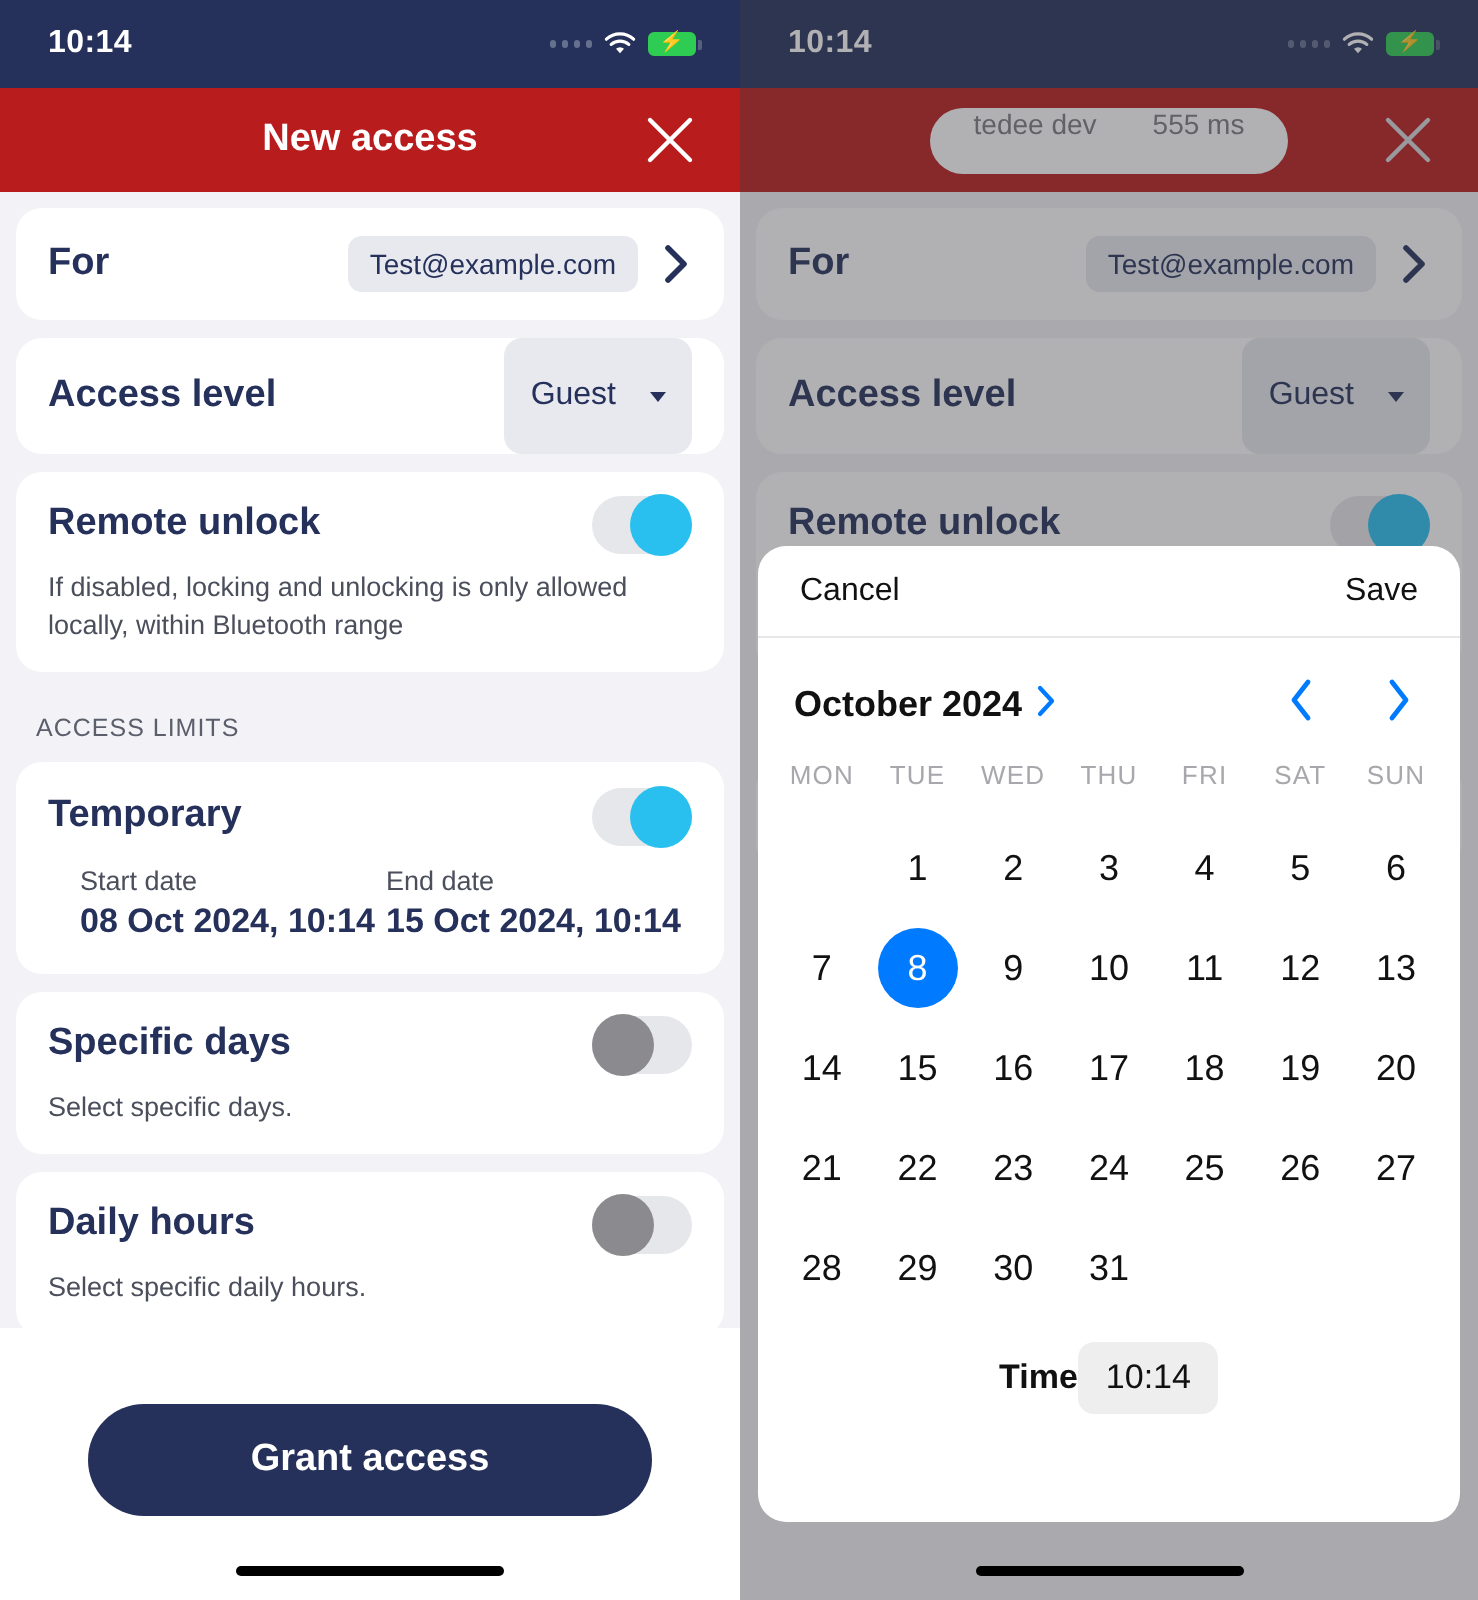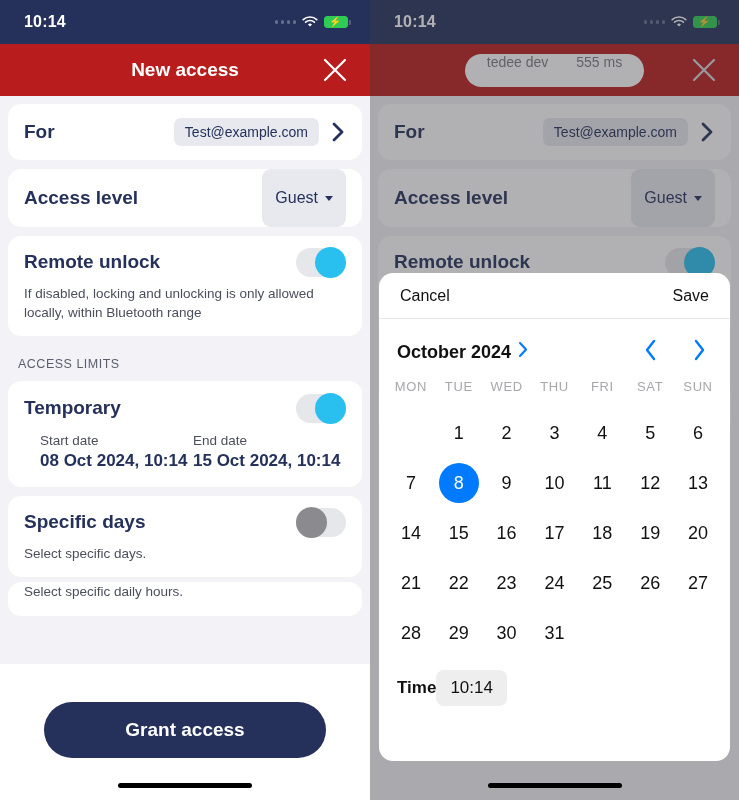--- a/index.html
+++ b/index.html
@@ -59,21 +59,21 @@
   }
   .row-label { font-size: 19px; font-weight: bold; color: #25315b; }
   .chip {
     background: #e8e9ee; border-radius: 7px; padding: 6px 11px;
     font-size: 14px; color: #25315b;
   }
   .chev-right svg { display: block; }
   .chip-row { display: flex; align-items: center; gap: 12px; }
   .select-chip {
     background: #e8e9ee; border-radius: 9px; padding: 20px 13px;
-    font-size: 16px; color: #25315b; display: flex; align-items: center; gap: 7px;
+    font-size: 16px; color: #25315b; display: flex; align-items: center; gap: 17px;
   }
   .caret { width: 0; height: 0; border-left: 4.5px solid transparent; border-right: 4.5px solid transparent; border-top: 5px solid #25315b; }
   .desc { font-size: 13.5px; color: #4b4f5c; line-height: 1.42; padding-bottom: 14px; margin-top: -4px; }
 
   
   .toggle { width: 50px; height: 29px; border-radius: 15px; position: relative; flex: none; }
   .toggle.on { background: #e6e7eb; }
   .toggle.on .knob { position: absolute; right: 0; top: -1px; width: 31px; height: 31px; border-radius: 50%; background: #29c0f0; }
   .toggle.off { background: #e6e7eb; }
   .toggle.off .knob { position: absolute; left: 0; top: -1px; width: 31px; height: 31px; border-radius: 50%; background: #8b8b8f; }
@@ -118,21 +118,21 @@
   .cal-row { display: flex; }
   .cal-cell { width: 14.2857%; text-align: center; font-size: 18px; color: #111; }
   .cal-head .cal-cell { font-size: 13px; color: #a7a7ac; letter-spacing: .6px; padding-bottom: 14px; }
   .cal-day { height: 50px; display: flex; align-items: center; justify-content: center; }
   .cal-day span {
     width: 40px; height: 40px; border-radius: 50%;
     display: flex; align-items: center; justify-content: center;
   }
   .cal-day.sel span { background: #007aff; color: #fff; }
   .time-row {
-    display: flex; align-items: center; justify-content: flex-start;
+    display: flex; align-items: center; justify-content: center;
     padding: 12px 18px 0 18px;
   }
   .time-label { font-size: 17px; font-weight: bold; color: #111; }
   .time-val { background: #eeeeef; border-radius: 8px; padding: 8px 14px; font-size: 17px; color: #111; }
 </style>
 </head>
 <body>
 
 <div class="screens">
 
@@ -232,20 +232,26 @@
         <div class="row" style="min-height:52px;">
           <div class="row-label">Specific days</div>
           <div class="toggle off">
               <div class="knob"></div>
             </div>
         </div>
         <div class="desc">Select specific days.</div>
       </div>
 
       <div class="card">
+        <div class="row" style="min-height:52px;">
+          <div class="row-label">Daily hours</div>
+          <div class="toggle off">
+              <div class="knob"></div>
+            </div>
+        </div>
         <div class="desc">Select specific daily hours.</div>
       </div>
 
     </div>
 
     <div class="bottombar">
       <button class="grant-btn">Grant access</button>
       <div class="home-ind"></div>
     </div>
   </div>

